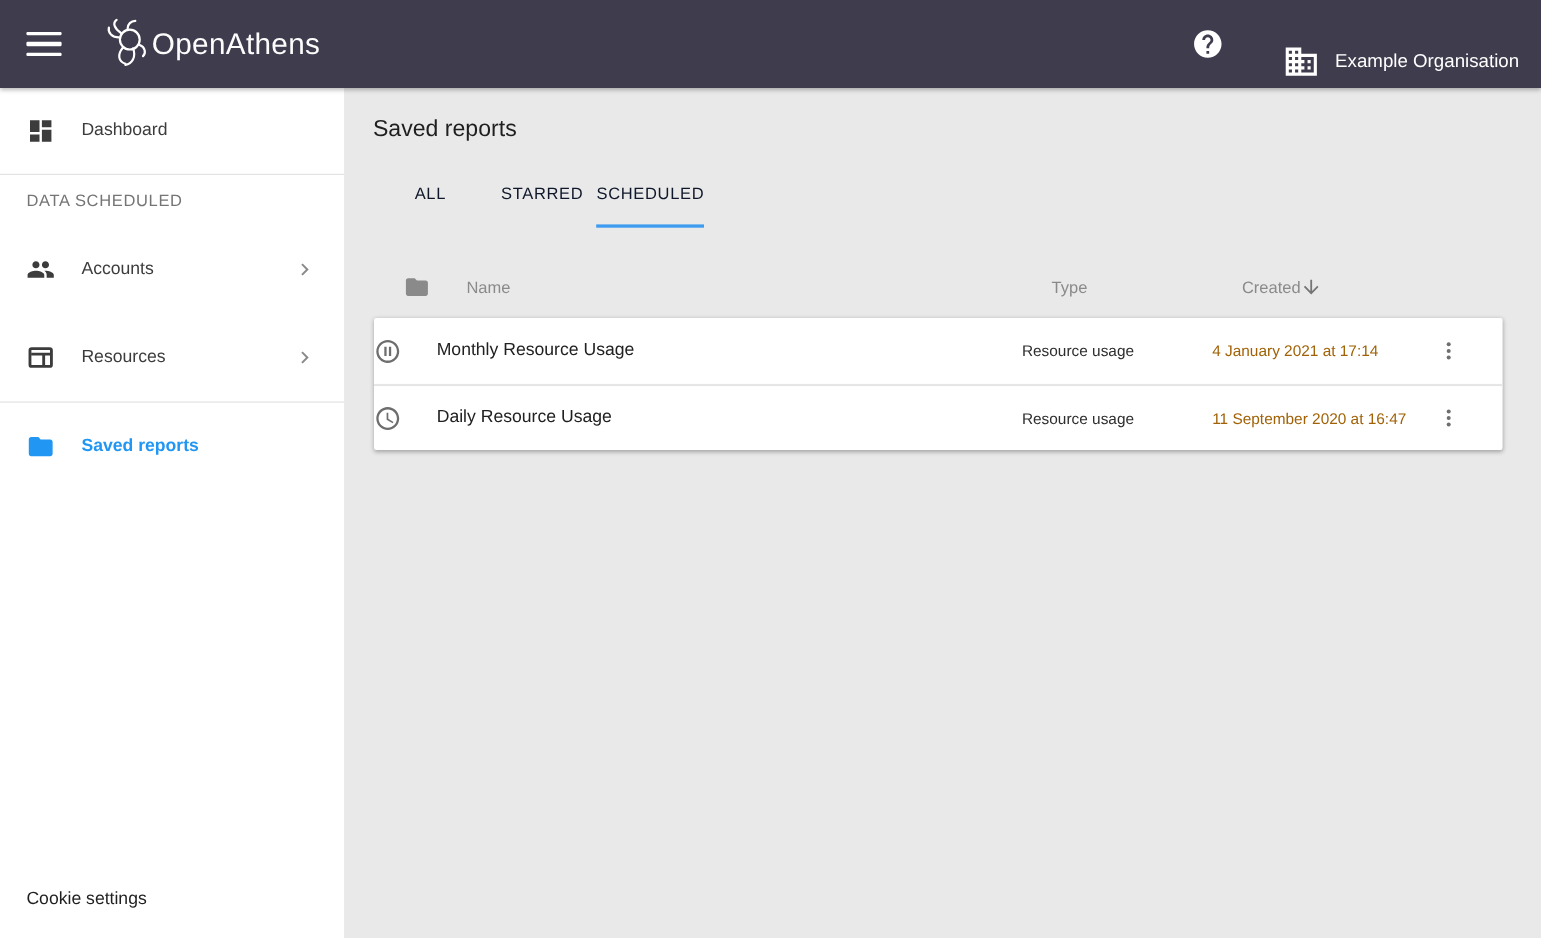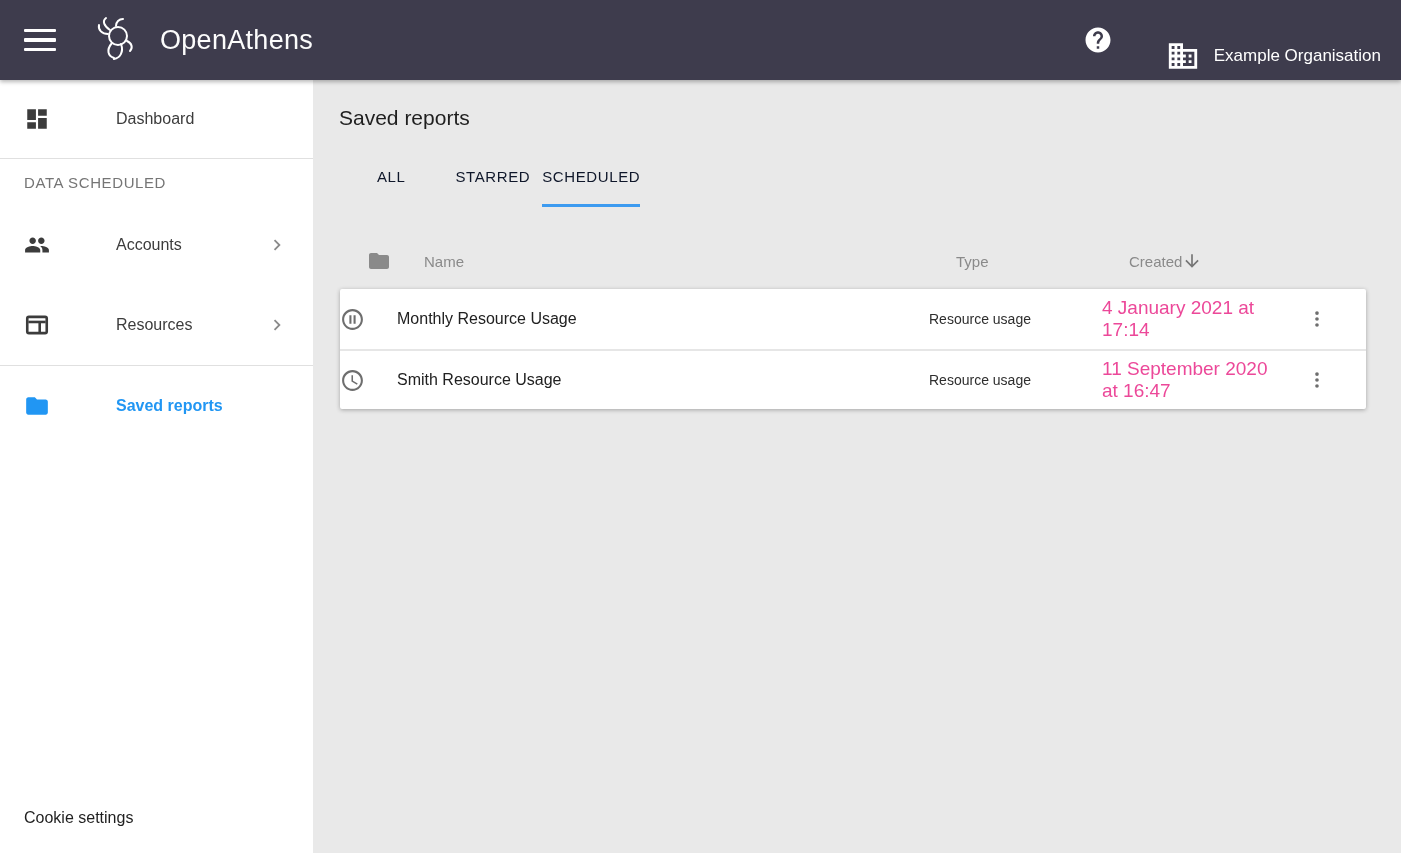--- a/index.html
+++ b/index.html
@@ -20,21 +20,21 @@
     display: flex;
     align-items: center;
     padding: 0 20px 0 24px;
     color: #fff;
     box-shadow: 0 2px 4px rgba(0,0,0,0.28);
     position: relative;
     z-index: 10;
   }
   .hamburger { width: 32px; height: 32px; display: flex; flex-direction: column; justify-content: center; gap: 6px; cursor: pointer; }
   .hamburger span { display: block; height: 3.5px; background: #fff; border-radius: 1px; }
-  .logo { display: flex; align-items: center; margin-left: 38px; gap: 22px; }
+  .logo { display: flex; align-items: center; margin-left: 38px; gap: 0; }
   .logo-text { font-size: 27px; color: #fcfcfc; letter-spacing: 0.3px; }
   .topbar-right { margin-left: auto; display: flex; align-items: center; }
   .topbar-right .iconbtn { width: 36px; height: 36px; display: flex; align-items: center; justify-content: center; cursor: pointer; }
   .topbar-label { font-size: 17px; color: #fff; margin-left: 14px; }
   .org-group, .user-group { display: flex; align-items: center; cursor: pointer; margin-top: 32px; }
   .org-group { margin-left: 50px; }
   .user-group { margin-left: 52px; }
 
   
   .app-body { flex: 1; display: flex; min-height: 0; }
@@ -48,21 +48,20 @@
     flex-direction: column;
   }
   .side-item {
     height: 80px;
     display: flex;
     align-items: center;
     padding: 12px 24px;
     cursor: pointer;
     font-size: 16px;
     color: #3c3c3c;
-    gap: 42px;
   }
   .side-item:first-child { height: 78px; }
   .side-item .ic { width: 26px; height: 26px; flex: 0 0 26px; display: flex; align-items: center; justify-content: center; }
   .side-item .lbl { margin-left: 24px; flex: 1; }
   .side-item .chev { flex: 0 0 24px; display: flex; align-items: center; justify-content: center; }
   .side-item.active { color: #2196F3; font-weight: bold; }
   .divider { height: 1px; background: #E0E0E0; }
   .side-caption {
     padding: 0 24px;
     height: 46px;
@@ -123,21 +122,21 @@
   }
   .row {
     height: 60px;
     display: grid;
     grid-template-columns: 24px 565px 173px 185px 60px;
     align-items: center;
   }
   .row + .row { border-top: 2px solid #E6E6E6; }
   .row .name { padding-left: 33px; font-size: 16px; color: #212121; }
   .row .type { font-size: 14px; color: #2e2e2e; }
-  .row .created { font-size: 19px; color: #ec4899; }
+  .row .created { font-size: 14px; color: #a16207; }
   .row .menu { display: flex; justify-content: center; cursor: pointer; }
 
   svg { display: block; }
 </style>
 </head>
 <body>
 
 <header class="topbar">
   <div class="hamburger">
     <span></span>
@@ -290,21 +289,21 @@
           </svg>
         </span>
       </div>
 
       <div class="row">
         <span>
           <svg width="25" height="25" viewBox="0 0 24 24" fill="#6e6e6e">
             <path d="M11.99 2C6.47 2 2 6.48 2 12s4.47 10 9.99 10C17.52 22 22 17.52 22 12S17.52 2 11.99 2zM12 20c-4.42 0-8-3.58-8-8s3.58-8 8-8 8 3.58 8 8-3.58 8-8 8zm.5-13H11v6l5.25 3.15.75-1.23-4.5-2.67z"></path>
           </svg>
         </span>
-        <span class="name">Smith Resource Usage</span>
+        <span class="name">Daily Resource Usage</span>
         <span class="type">Resource usage</span>
         <span class="created">11 September 2020 at 16:47</span>
         <span class="menu">
           <svg width="22" height="22" viewBox="0 0 24 24" fill="#6e6e6e">
             <circle cx="12" cy="5.5" r="2"></circle>
             <circle cx="12" cy="12" r="2"></circle>
             <circle cx="12" cy="18.5" r="2"></circle>
           </svg>
         </span>
       </div>

